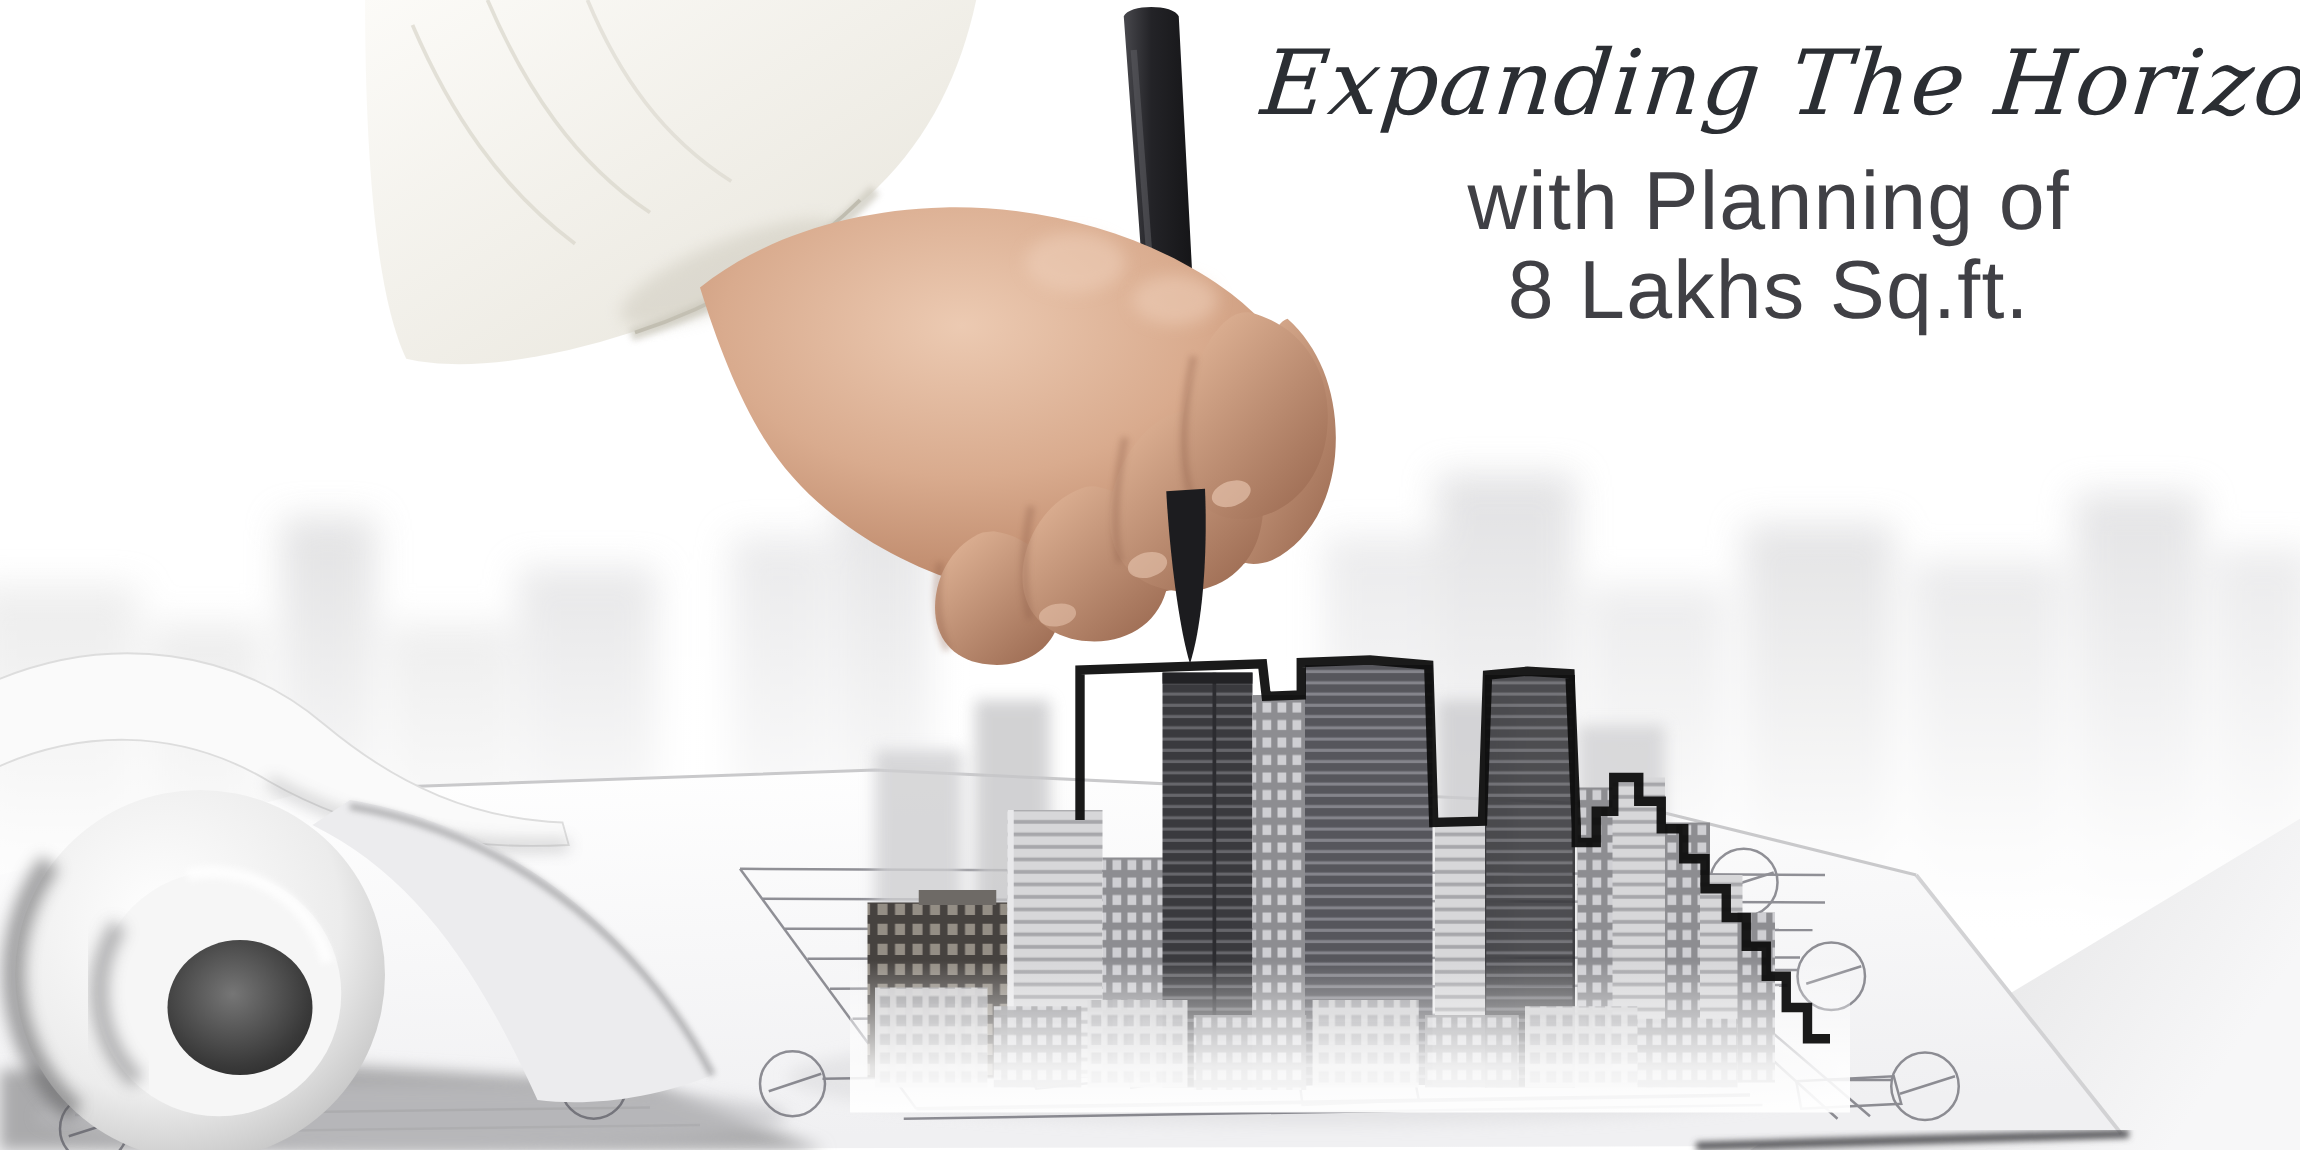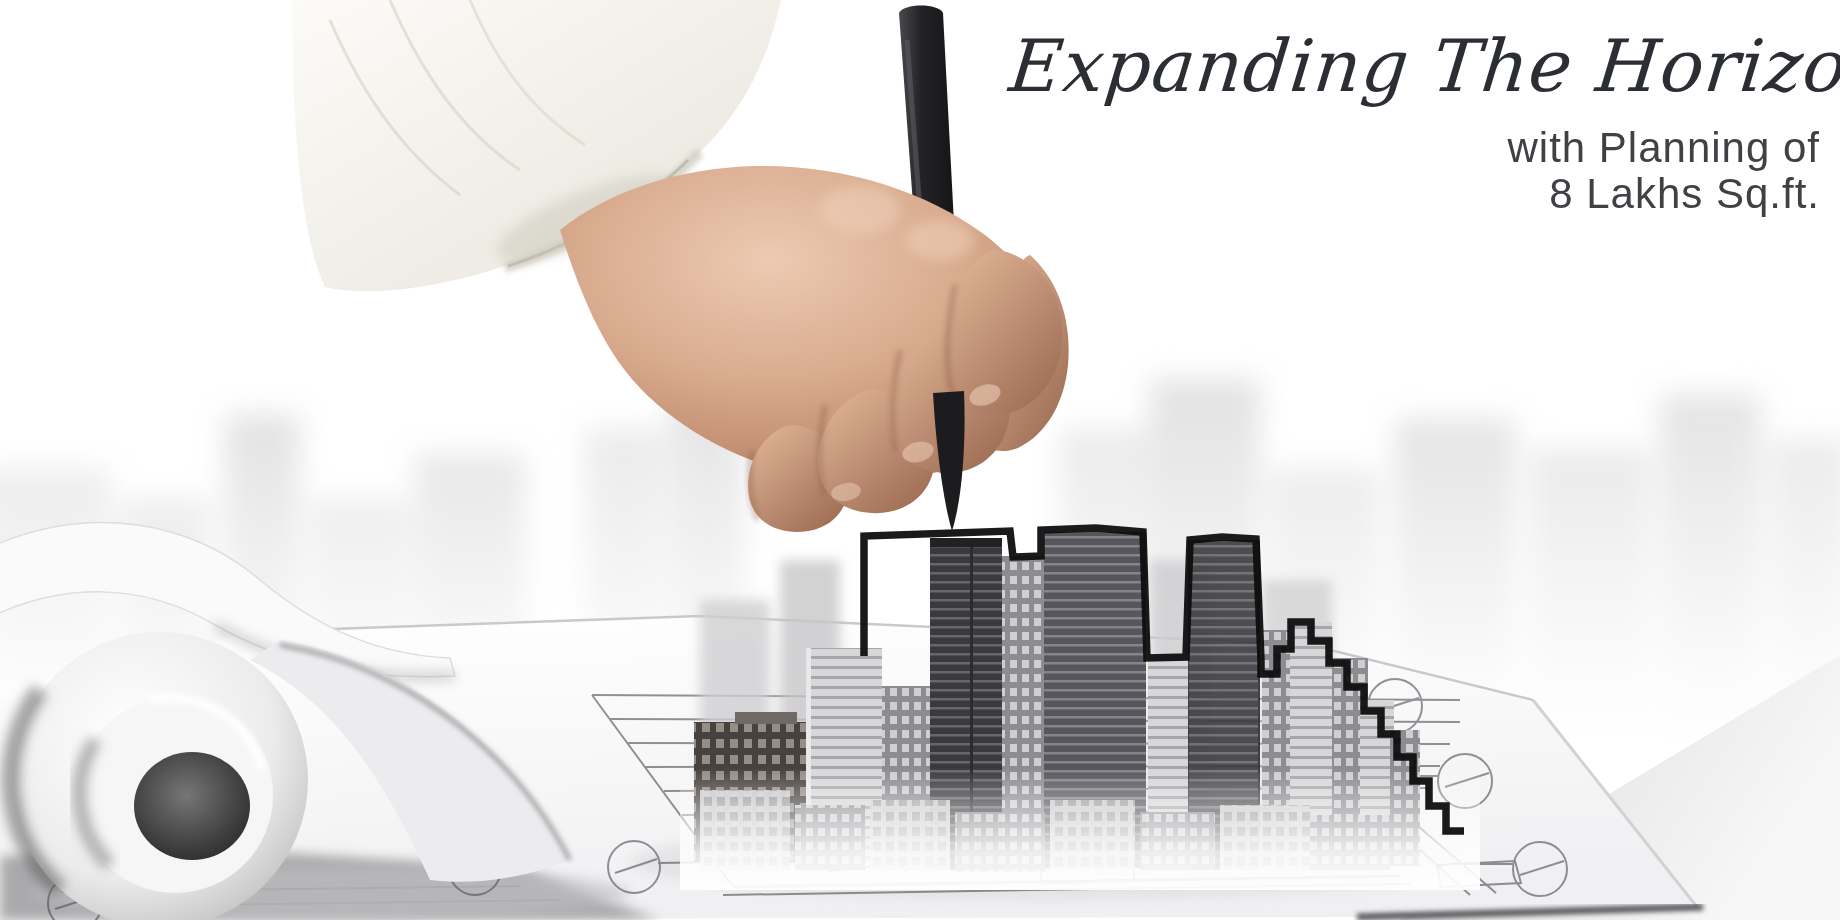--- a/index.html
+++ b/index.html
@@ -25,25 +25,24 @@
     line-height:1.35;
     color:#2b2e33;
     letter-spacing:1px;
     white-space:nowrap;
     transform:skewX(-6deg);
   }
   .sub-lines{
     margin-top:10px;
     font-family:"Liberation Sans", sans-serif;
     font-weight:400;
-    font-size:42px;
+    font-size:66px;
     line-height:1.08;
     color:#404045;
     letter-spacing:1px;
-    text-align:right;
   }
   .sub-line{white-space:nowrap;}
 </style>
 </head>
 <body>
 
 <div class="stage">
 
   <svg class="scene-svg" viewBox="0 0 1840 920">
     <defs>

